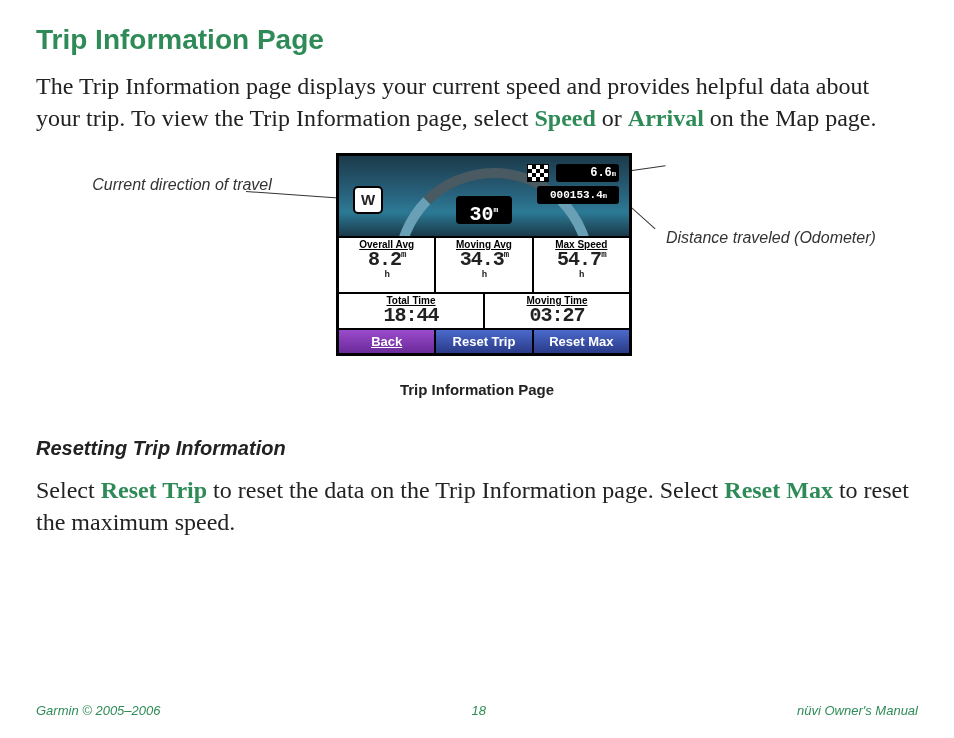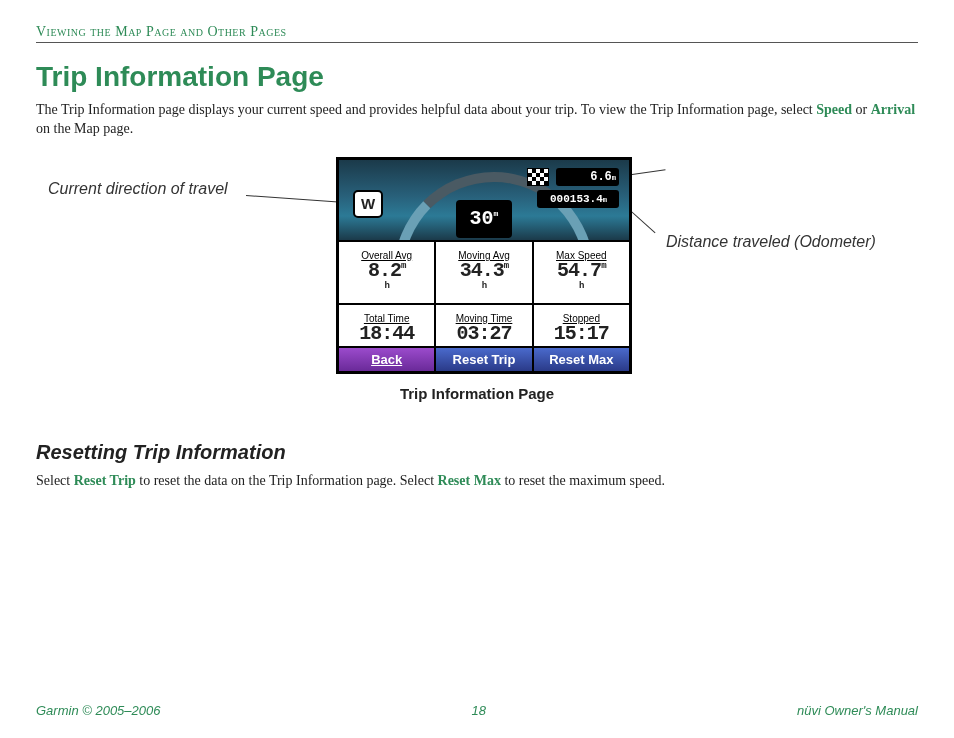--- a/index.html
+++ b/index.html
@@ -27,23 +27,23 @@
     letter-spacing: 0.5px;
   }
   h1.title {
     font-family: Verdana, Geneva, sans-serif;
     font-weight: 700;
     font-size: 28px;
     color: #2e8b57;
     margin: 0 0 4px 0;
   }
   .body-text {
-    font-size: 14px;
+    font-size: 24px;
     line-height: 1.35;
-    margin: 8px 0 14px 0;
+    margin: 14px 0 14px 0;
   }
   .green-bold { color: #2e8b57; font-weight: 700; }
   .figure-wrap {
     position: relative;
     width: 100%;
     height: 260px;
     margin-top: 18px;
   }
   .device {
     position: absolute;
@@ -127,21 +127,21 @@
     padding-right: 12px;
     border-radius: 3px;
     line-height: 18px;
   }
   .speed-box {
     position: absolute;
     left: 50%;
     top: 40px;
     transform: translateX(-50%);
     width: 56px;
-    height: 38px;
+    height: 28px;
     background: #000;
     color: #fff;
     font-family: 'Courier New', monospace;
     font-weight: bold;
     font-size: 20px;
     text-align: center;
     border-radius: 4px;
     line-height: 28px;
   }
   .speed-unit { font-size: 8px; vertical-align: super; }
@@ -152,24 +152,23 @@
   .cell {
     flex: 1;
     border-right: 2px solid #000;
     text-align: center;
     padding: 1px 0 2px 0;
   }
   .cell:last-child { border-right: none; }
   .cell-label {
     font-size: 10px;
     font-family: Arial, sans-serif;
-    font-weight: normal;
+    font-weight: bold;
     color: #000;
     text-decoration: underline;
-    margin-top: 7px;
   }
   .cell-val {
     font-family: 'Courier New', monospace;
     font-weight: bold;
     font-size: 20px;
     line-height: 1;
     letter-spacing: -1px;
   }
   .cell-val .u { font-size: 9px; vertical-align: super; }
   .btn-row {
@@ -200,21 +199,21 @@
     font-size: 15px;
   }
   .callout {
     position: absolute;
     font-style: italic;
     font-size: 16px;
     line-height: 1.25;
     font-family: Verdana, Arial, sans-serif;
     color: #333;
   }
-  .callout-left { right: 670px; top: 22px; text-align: left; width: 200px; }
+  .callout-left { right: 636px; top: 22px; text-align: center; width: 200px; }
   .callout-r1 { left: 630px; top: 5px; width: 250px; }
   .callout-r2 { left: 630px; top: 75px; width: 250px; }
   .leader {
     position: absolute;
     height: 1px;
     background: #333;
     transform-origin: left center;
   }
   h2.sub {
     font-family: Verdana, sans-serif;
@@ -234,21 +233,20 @@
     font-size: 13px;
     color: #2e8b57;
     font-family: Verdana, sans-serif;
     gap: 47px;
   }
 </style>
 </head>
 <body>
 
 <div class="page">
-  <div class="header-line">Viewing the Map Page and Other Pages</div>
 
   <h1 class="title">Trip Information Page</h1>
 
   <p class="body-text">
     <span>The Trip Information page displays your current speed and provides helpful data about your trip. To view the Trip Information page, select </span><span class="green-bold">Speed</span><span> or </span><span class="green-bold">Arrival</span><span> on the Map page.</span>
   </p>
 
   <div class="figure-wrap">
 
     <div class="callout callout-left">Current direction of travel</div>
@@ -283,24 +281,20 @@
       </div>
       <div class="row">
         <div class="cell">
           <div class="cell-label">Total Time</div>
           <div class="cell-val">18:44</div>
         </div>
         <div class="cell">
           <div class="cell-label">Moving Time</div>
           <div class="cell-val">03:27</div>
         </div>
-        <div class="cell">
-          <div class="cell-label">Stopped</div>
-          <div class="cell-val">15:17</div>
-        </div>
       </div>
       <div class="btn-row">
         <div class="btn btn-back">Back</div>
         <div class="btn btn-blue">Reset Trip</div>
         <div class="btn btn-blue">Reset Max</div>
       </div>
     </div>
 
     <div class="caption">Trip Information Page</div>
   </div>

